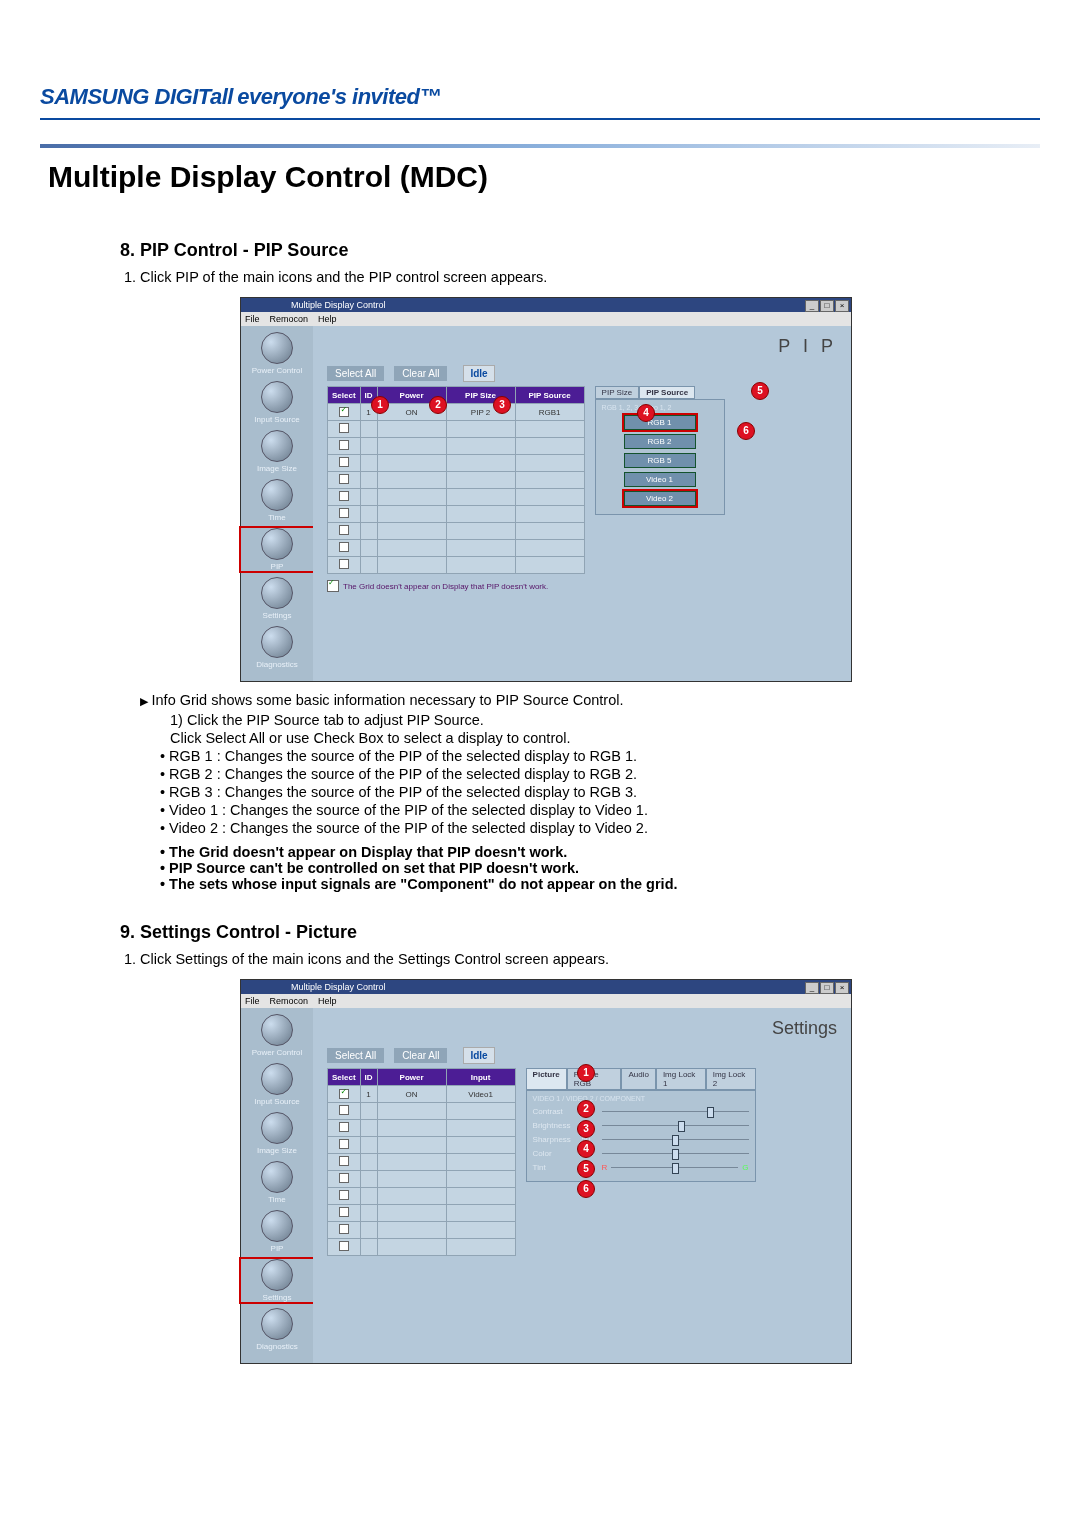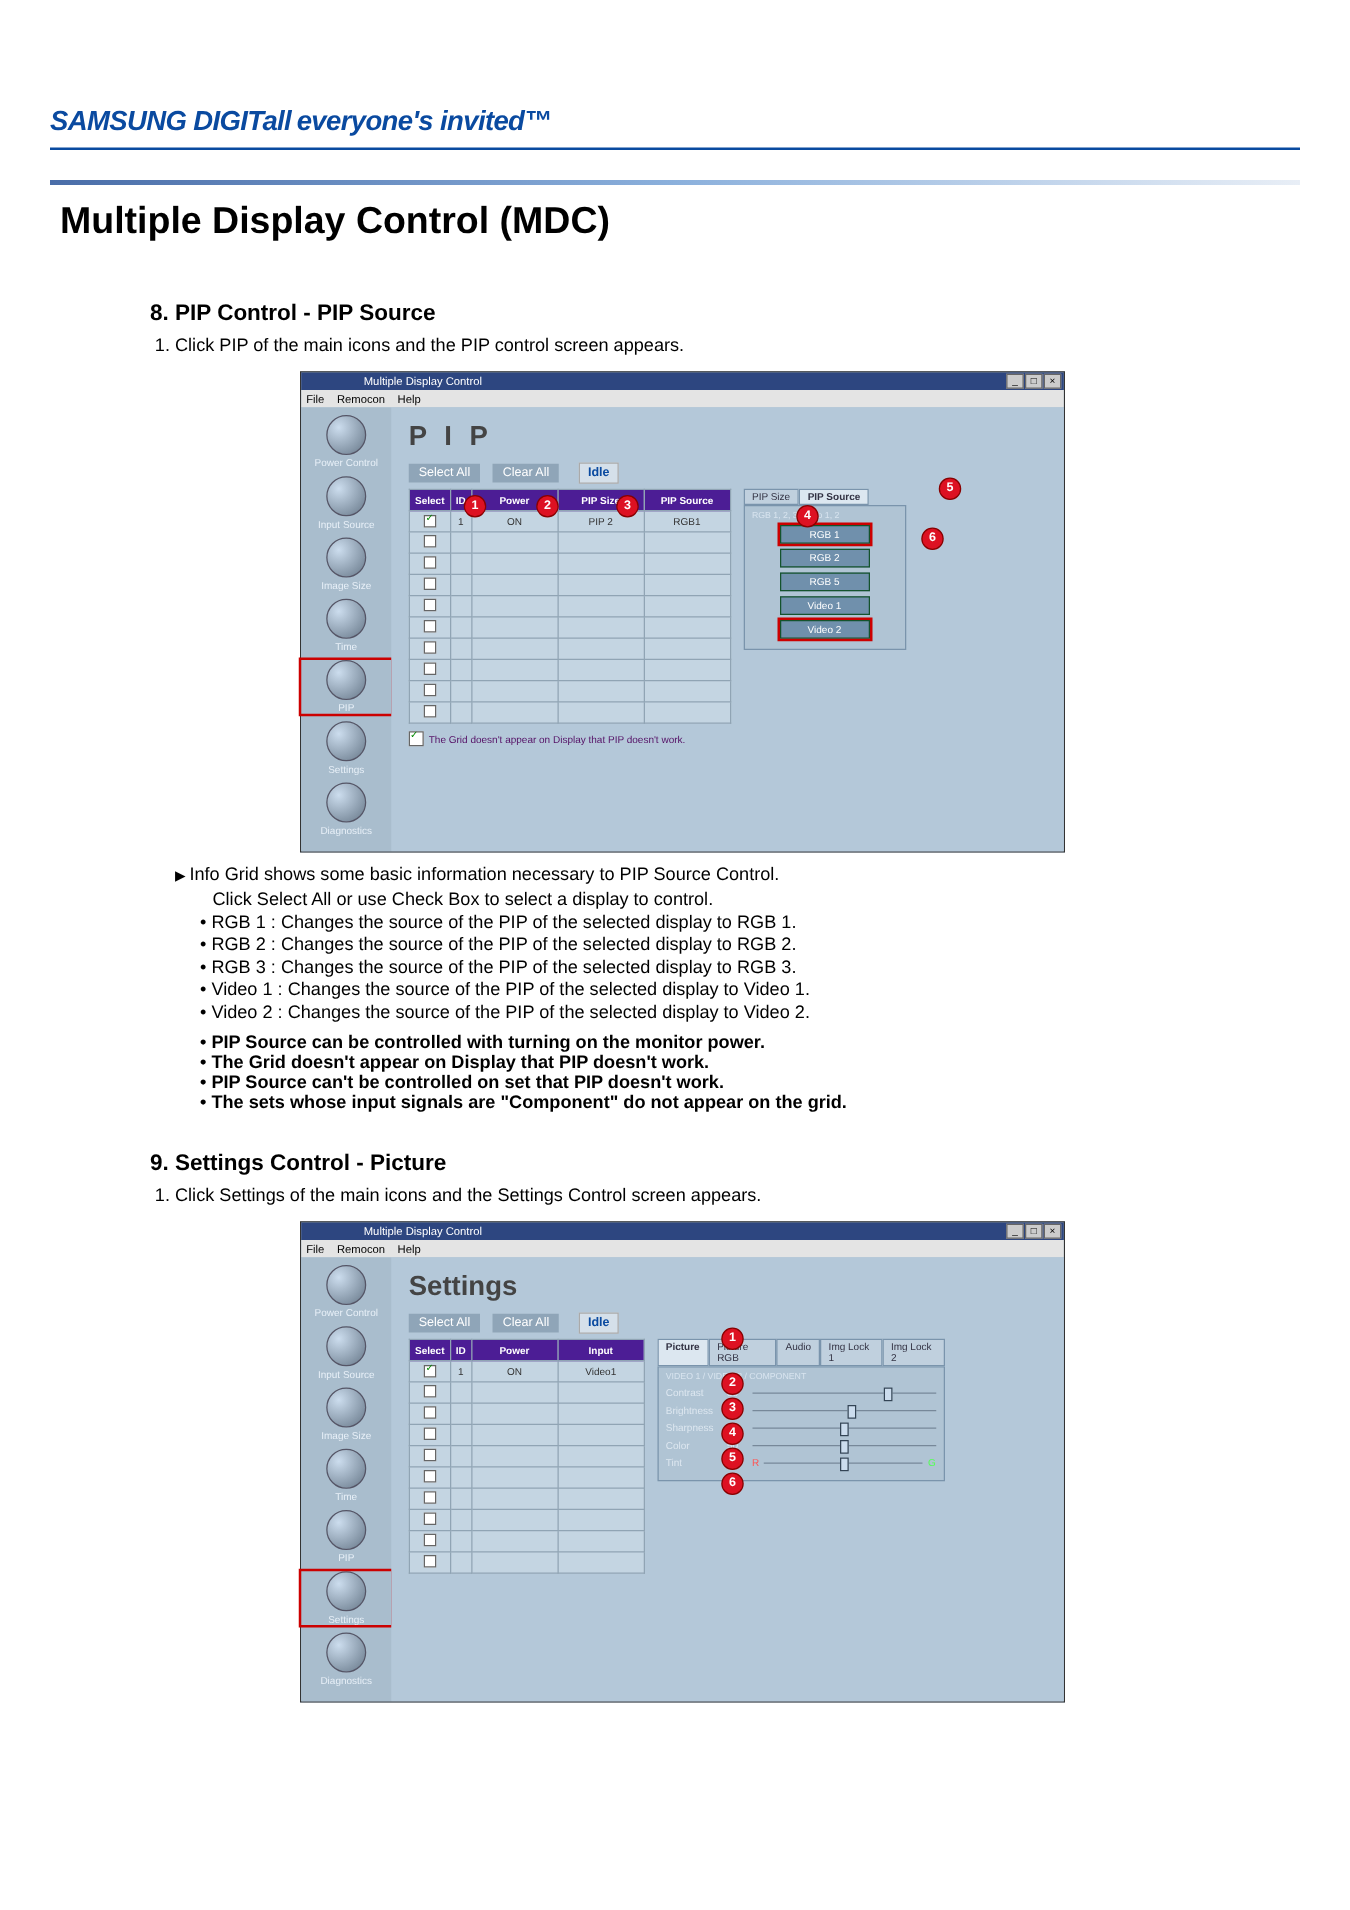--- a/index.html
+++ b/index.html
@@ -25,21 +25,21 @@
   .app .titlebar { background:#2d4680; height:14px; display:flex; justify-content:space-between; align-items:center; padding:0 2px; }
   .app .titlebar .t { color:#fff; font-size:9px;margin-left:48px; }
   .app .titlebar .btns span { display:inline-block; width:12px; height:10px; background:#ccc; border:1px solid #666; margin-left:1px; font-size:8px; color:#000; text-align:center; line-height:9px;}
   .app .menubar { background:#e4e4e4; height:14px; color:#000; font-size:9px; padding:0 4px; display:flex; gap:10px; align-items:center;}
   .app .body { display:flex; background:#a9bdcd; }
   .sidebar { width:72px; background:#a9bdcd; padding:6px 0; text-align:center; }
   .sb-item { margin-bottom:6px; font-size:8px; color:#e8f0f8; }
   .sb-item.hl { outline:2px solid #c00; }
   .sb-ico { width:30px; height:30px; margin:0 auto 2px; border-radius:50%; background:radial-gradient(circle at 30% 30%, #cde, #678); border:1px solid #556; }
   .main { flex:1; background:#b4c8d9; padding:10px 14px; position:relative;}
-  .main-title { font-size:22px; color:#444; letter-spacing:4px; margin-bottom:8px; font-weight:bold;}
+  .main-title { font-size:18px; color:#444; letter-spacing:4px; margin-bottom:8px; font-weight:normal;text-align:right;}
   .btn-row { display:flex; gap:10px; align-items:center; margin-bottom:4px;}
   .small-btn { background:#8fa5b8; border:none; color:#fff; font-size:10px; padding:2px 8px; }
   .idle { color:#0a4aa0; font-weight:bold; font-size:10px; margin-left:6px; background:#d5e0ea; padding:2px 6px; border:1px solid #aaa;}
   .grid-area { display:flex; gap:10px; }
   table.grid { border-collapse:collapse; background:#c4d5e2; }
   table.grid th, table.grid td { border:1px solid #90a4b4; font-size:8px; padding:1px 4px; text-align:center; color:#fff; height:14px; }
   table.grid th { background:#4c1d95; }
   table.grid td { color:#333; }
   .chk { width:8px; height:8px; border:1px solid #666; display:inline-block; background:#fff;}
   .chk.on::after{content:"✓"; font-size:8px; color:#080; position:relative; top:-3px;}
@@ -214,29 +214,29 @@
         <div class="num-badge" style="top:70px;left:116px">2</div>
         <div class="num-badge" style="top:70px;left:180px">3</div>
         <div class="num-badge" style="top:78px;left:324px">4</div>
         <div class="num-badge" style="top:56px;left:438px">5</div>
         <div class="num-badge" style="top:96px;left:424px">6</div>
       </div>
     </div>
   </div>
 
   <div class="bullet-info">Info Grid shows some basic information necessary to PIP Source Control.</div>
+  <div class="sub-list">1) <span>Click the PIP Source tab to adjust PIP Source.</span></div>
   <div class="sub-list">Click Select All or use Check Box to select a display to control.</div>
   <div class="sub-list indent2">• <span>RGB 1 : Changes the source of the PIP of the selected display to RGB 1.</span></div>
   <div class="sub-list indent2">• <span>RGB 2 : Changes the source of the PIP of the selected display to RGB 2.</span></div>
   <div class="sub-list indent2">• <span>RGB 3 : Changes the source of the PIP of the selected display to RGB 3.</span></div>
   <div class="sub-list indent2">• <span>Video 1 : Changes the source of the PIP of the selected display to Video 1.</span></div>
   <div class="sub-list indent2">• <span>Video 2 : Changes the source of the PIP of the selected display to Video 2.</span></div>
 
   <div class="notes">
-    <div>PIP Source can be controlled with turning on the monitor power.</div>
     <div>The Grid doesn't appear on Display that PIP doesn't work.</div>
     <div>PIP Source can't be controlled on set that PIP doesn't work.</div>
     <div>The sets whose input signals are "Component" do not appear on the grid.</div>
   </div>
 
   <div class="section-h">9. Settings Control - Picture</div>
   <ol class="steps">
     <li>Click Settings of the main icons and the Settings Control screen appears.</li>
   </ol>
 

